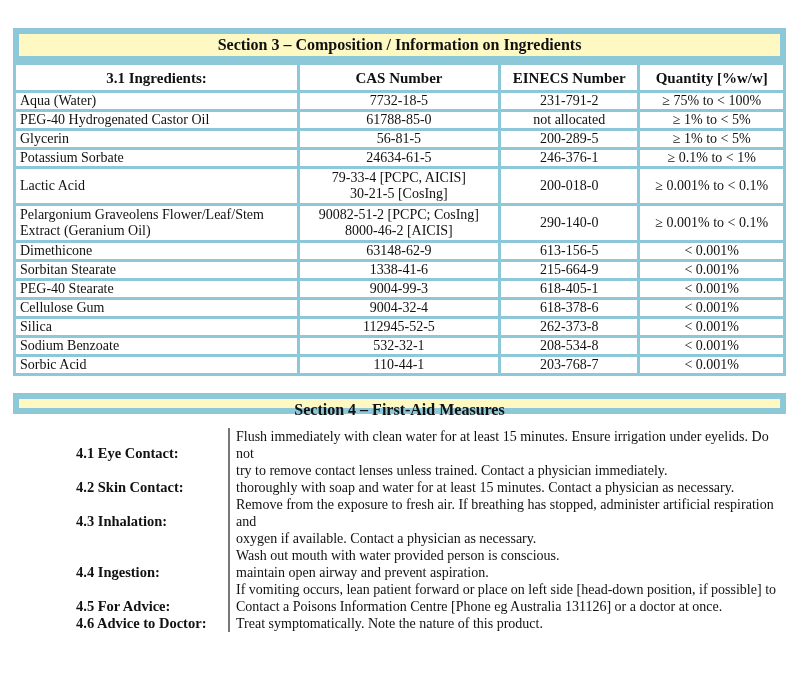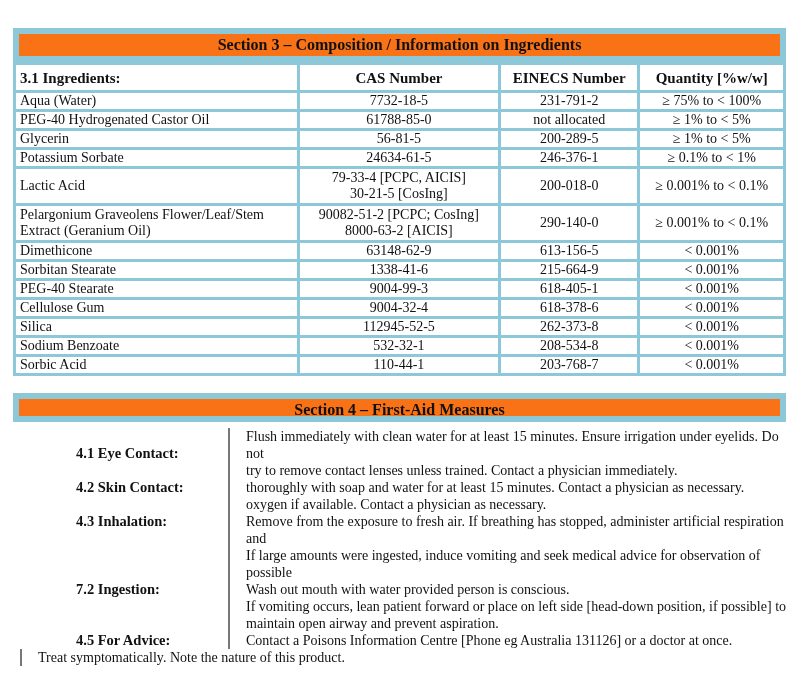--- a/index.html
+++ b/index.html
@@ -14,27 +14,27 @@
       overflow: hidden;
       font-family: "Liberation Serif", "DejaVu Serif", serif;
       color: #111111;
     }
     .section-header {
       position: absolute;
       left: 13px;
       width: 773px;
       box-sizing: border-box;
       border: 6px solid #8cc8d8;
-      background: #f97316;
+      background: #fef9c3;
       text-align: center;
       font-weight: bold;
       font-size: 16px;
     }
     #sec3-header { top: 28px; height: 34px; line-height: 22px; }
-    #sec4-header { top: 393px; height: 29px; line-height: 21px; }
+    #sec4-header { top: 393px; height: 21px; line-height: 21px; }
 
     table.ingredients {
       position: absolute;
       left: 13px;
       top: 62px;
       width: 773px;
       border-collapse: collapse;
       border: 3px solid #8cc8d8;
       border-top: none;
       font-size: 14px;
@@ -43,21 +43,21 @@
     table.ingredients td, table.ingredients th {
       border: 3px solid #8cc8d8;
       padding: 0 4px;
       vertical-align: middle;
     }
     table.ingredients th {
       font-weight: bold;
       font-size: 15px;
       height: 25px;
     }
-    table.ingredients th.c-name { text-align: left; }
+    table.ingredients th.c-name { text-align: center; }
     table.ingredients td.c-name { text-align: left; }
     table.ingredients td.c-cas, table.ingredients td.c-einecs, table.ingredients td.c-qty,
     table.ingredients th.c-cas, table.ingredients th.c-einecs, table.ingredients th.c-qty { text-align: center; }
     table.ingredients tr.single td { height: 16px; margin-left: 40px; }
     table.ingredients tr.double td { height: 34px; }
     col.w-name { width: 285px; }
     col.w-cas { width: 202px; }
     col.w-einecs { width: 140px; }
     col.w-qty { width: 146px; }
 
@@ -80,21 +80,21 @@
       font-size: 14.5px;
       display: flex;
       align-items: center;
       padding-left: 8px;
       box-sizing: border-box;
       margin-left: 48px;
     }
     .fa-text {
       flex: 1;
       border-left: 2px solid #777777;
-      padding-left: 16px;
+      padding-left: 6px;
     }
     .fa-text p { margin: 0; }
   </style>
 </head>
 <body>
 
 <div id="sec3-header" class="section-header">
   <span>Section 3 – Composition / Information on Ingredients</span>
 </div>
 
@@ -147,21 +147,21 @@
       <td class="c-einecs">200-018-0</td>
       <td class="c-qty">≥ 0.001% to &lt; 0.1%</td>
     </tr>
     <tr class="double">
       <td class="c-name">
         <div>Pelargonium Graveolens Flower/Leaf/Stem</div>
         <div>Extract (Geranium Oil)</div>
       </td>
       <td class="c-cas">
         <div>90082-51-2 [PCPC; CosIng]</div>
-        <div>8000-63-2 [AICIS]</div>
+        <div>8000-46-2 [AICIS]</div>
       </td>
       <td class="c-einecs">290-140-0</td>
       <td class="c-qty">≥ 0.001% to &lt; 0.1%</td>
     </tr>
     <tr class="single">
       <td class="c-name">Dimethicone</td>
       <td class="c-cas">63148-62-9</td>
       <td class="c-einecs">613-156-5</td>
       <td class="c-qty">&lt; 0.001%</td>
     </tr>
@@ -218,37 +218,37 @@
   </div>
   <div class="fa-row">
     <div class="fa-label">4.2 Skin Contact:</div>
     <div class="fa-text">
       <p>thoroughly with soap and water for at least 15 minutes. Contact a physician as necessary.</p>
     </div>
   </div>
   <div class="fa-row">
     <div class="fa-label">4.3 Inhalation:</div>
     <div class="fa-text">
+      <p>Remove from the exposure to fresh air. If breathing has stopped, administer artificial respiration and</p>
       <p>oxygen if available. Contact a physician as necessary.</p>
-      <p>Remove from the exposure to fresh air. If breathing has stopped, administer artificial respiration and</p>
-    </div>
-  </div>
-  <div class="fa-row">
-    <div class="fa-label">7.2 Ingestion:</div>
-    <div class="fa-text">
-      <p>If large amounts were ingested, induce vomiting and seek medical advice for observation of possible</p>
+    </div>
+  </div>
+  <div class="fa-row">
+    <div class="fa-label">4.4 Ingestion:</div>
+    <div class="fa-text">
       <p>Wash out mouth with water provided person is conscious.</p>
+      <p>maintain open airway and prevent aspiration.</p>
       <p>If vomiting occurs, lean patient forward or place on left side [head-down position, if possible] to</p>
-      <p>maintain open airway and prevent aspiration.</p>
     </div>
   </div>
   <div class="fa-row">
     <div class="fa-label">4.5 For Advice:</div>
     <div class="fa-text">
       <p>Contact a Poisons Information Centre [Phone eg Australia 131126] or a doctor at once.</p>
     </div>
   </div>
   <div class="fa-row">
+    <div class="fa-label">4.6 Advice to Doctor:</div>
     <div class="fa-text">
       <p>Treat symptomatically. Note the nature of this product.</p>
     </div>
   </div>
 </div>
 
 </body></html>

